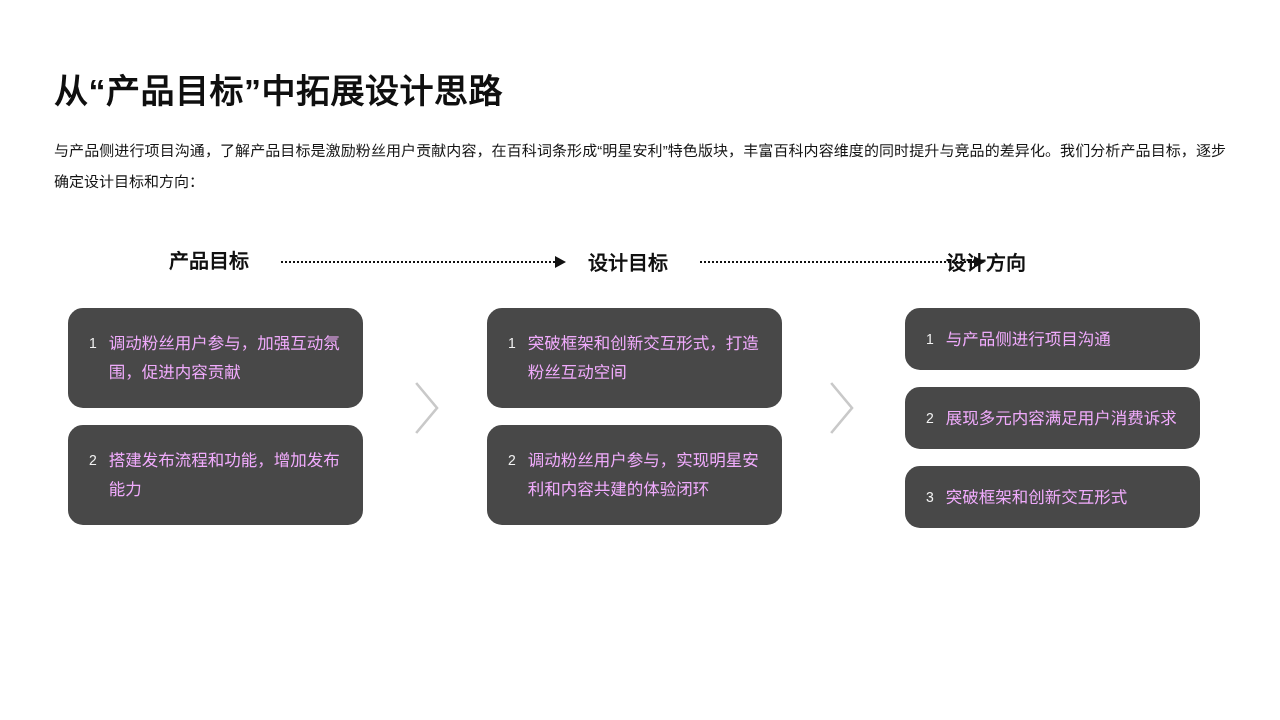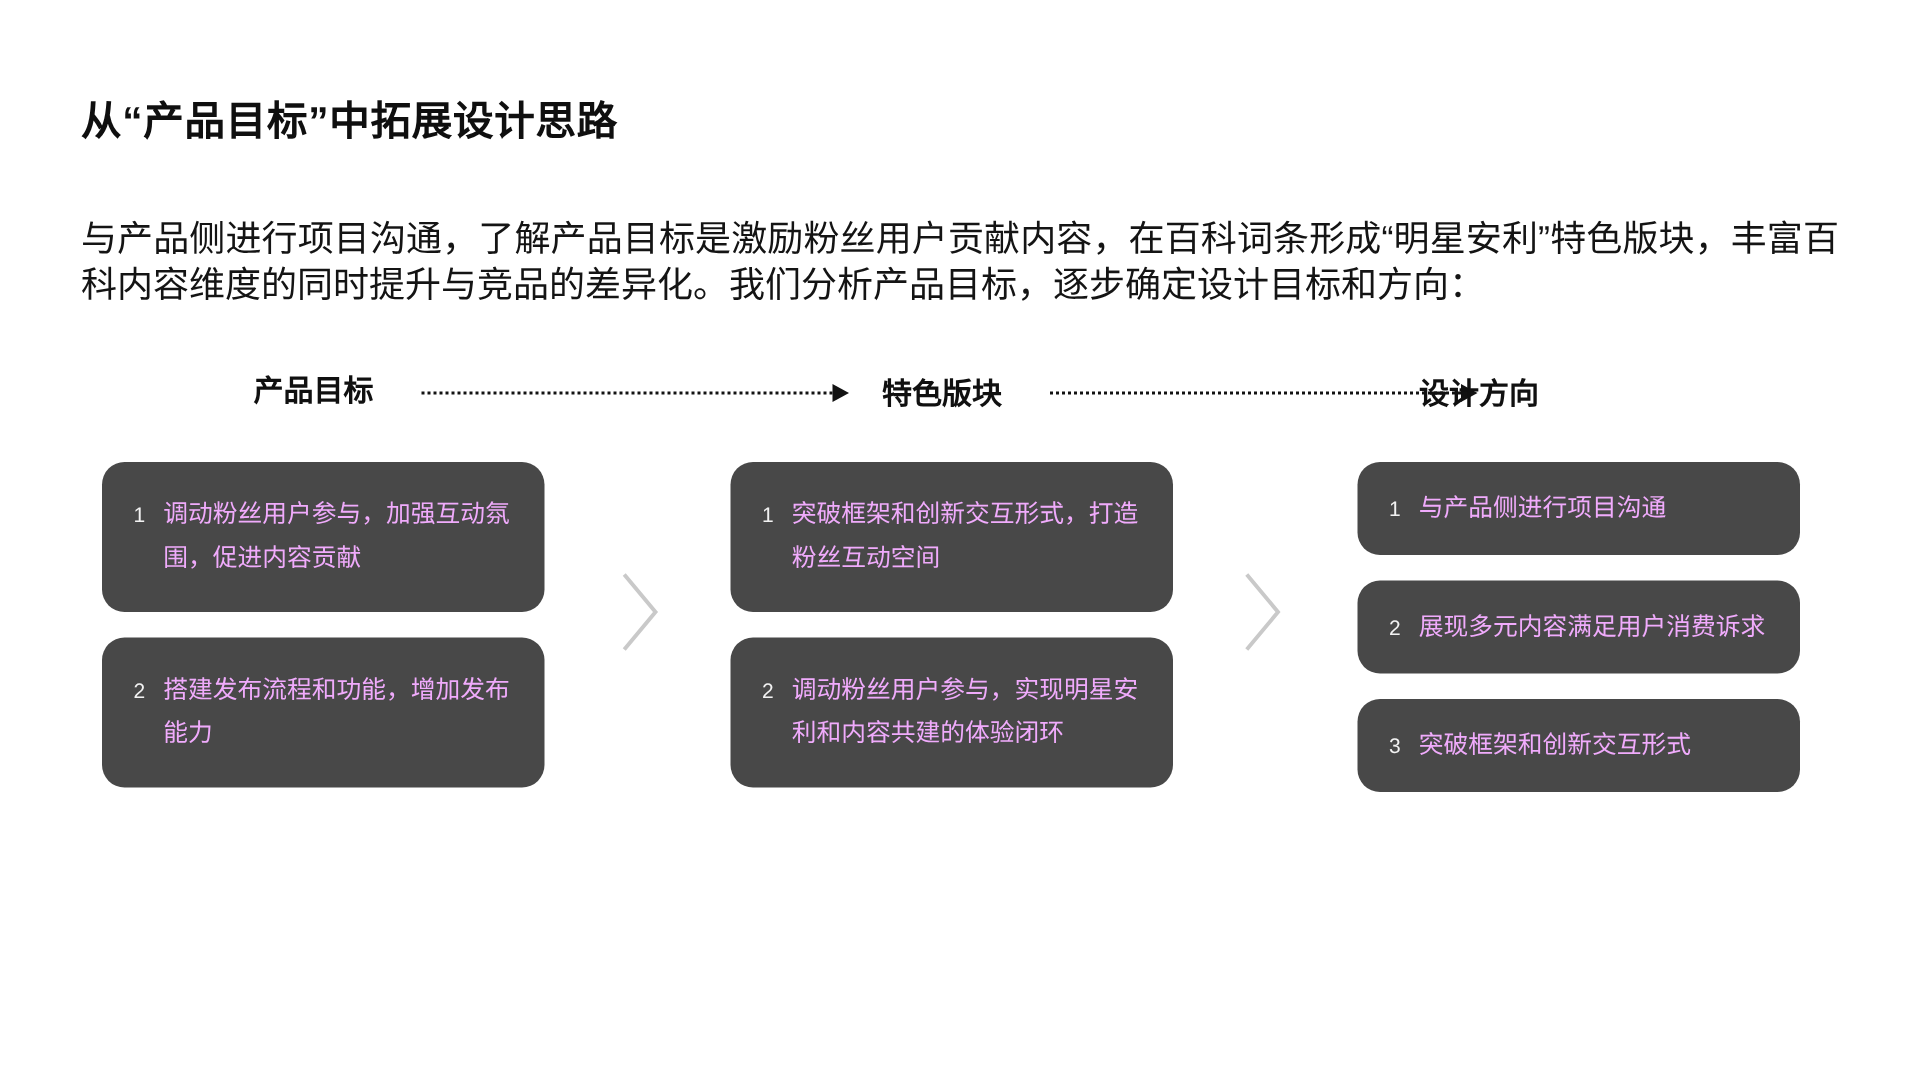--- a/index.html
+++ b/index.html
@@ -22,35 +22,35 @@
     width: 1280px;
     height: 720px;
     box-sizing: border-box;
   }
 
   
   .page-title {
     position: absolute;
     left: 54px;
     top: 47px;
-    font-size: 27px;
+    font-size: 34px;
     font-weight: bold;
     letter-spacing: 0.5px;
     line-height: 1.25;
     color: #0f0f0f;
     white-space: nowrap;
   }
 
   
   .intro-paragraph {
     position: absolute;
     left: 54px;
     top: 120px;
     width: 1172px;
-    font-size: 24px;
+    font-size: 15px;
     line-height: 31px;
     color: #141414;
     text-align: justify;
     text-justify: inter-ideograph;
   }
 
   
   .flow-header {
     position: absolute;
     left: 0;
@@ -174,21 +174,21 @@
 
   <div class="flow-header">
 
     <div class="flow-header-label h1">产品目标</div>
 
     <div class="dotted-arrow a1">
       <div class="dots"></div>
       <div class="head"></div>
     </div>
 
-    <div class="flow-header-label h2">特色版块</div>
+    <div class="flow-header-label h2">设计目标</div>
 
     <div class="dotted-arrow a2">
       <div class="dots"></div>
       <div class="head"></div>
     </div>
 
     <div class="flow-header-label h3">设计方向</div>
   </div>
 
   <div class="columns">

